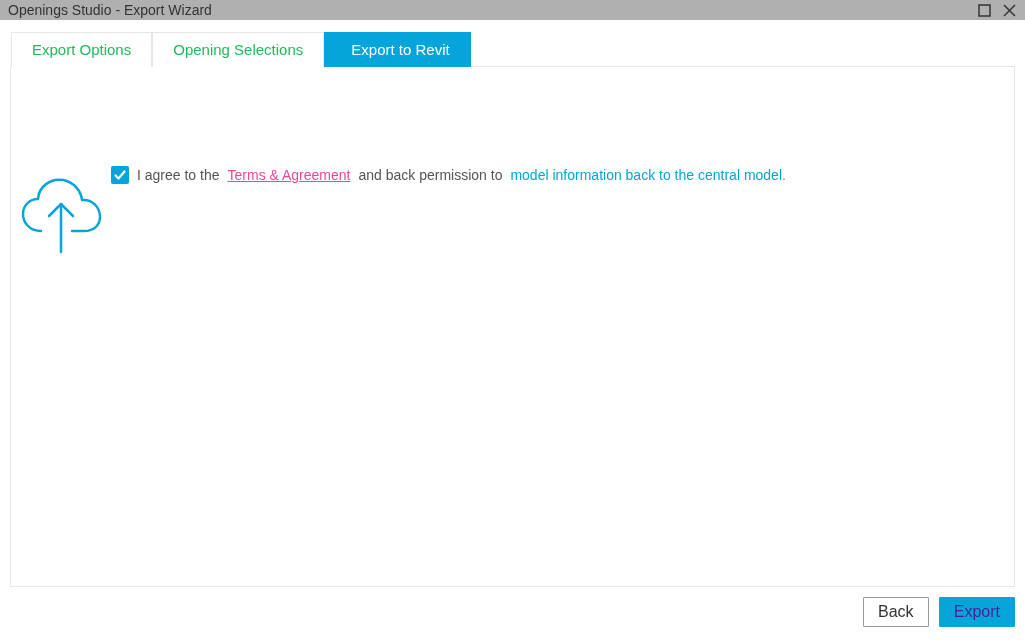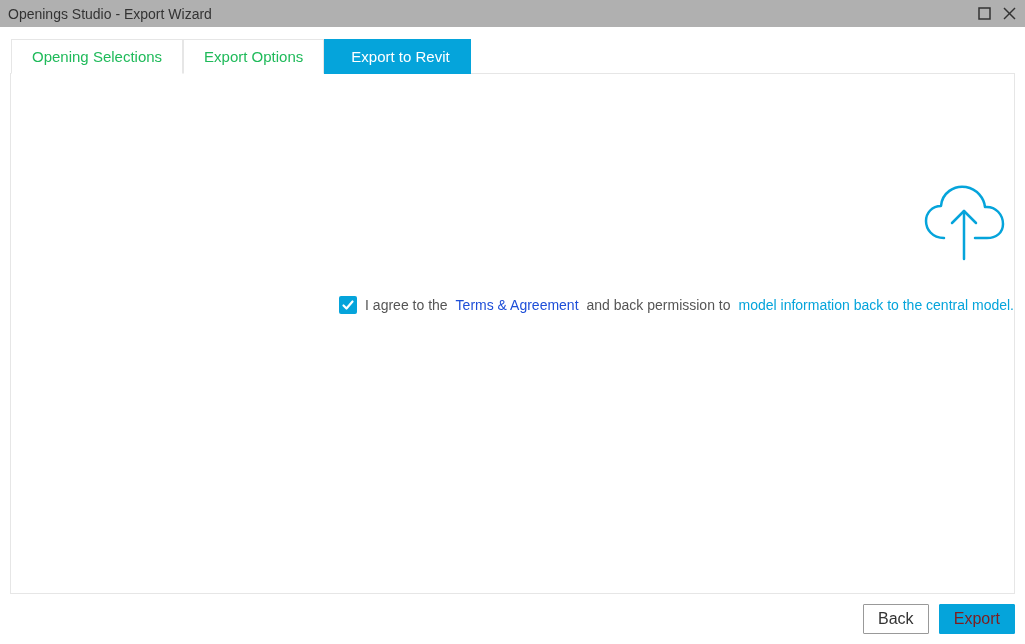--- a/index.html
+++ b/index.html
@@ -6,21 +6,21 @@
     body {
       font-family: "Segoe UI", Arial, sans-serif;
       font-size: 14px;
       color: #333;
       background: #fff;
       width: 1025px;
       height: 644px;
       overflow: hidden;
     }
     .titlebar {
-      height: 27px;
+      height: 20px;
       background: #b0b0b0;
       display: flex;
       align-items: center;
       justify-content: space-between;
       padding: 0 8px;
     }
     .titlebar-title {
       color: #333;
       font-size: 14px;
     }
@@ -74,22 +74,22 @@
     .tab.active {
       background: #05a4db;
       color: #fff;
       border: 1px solid #05a4db;
       margin-bottom: -1px;
       padding-left: 26px;
     }
     .content-area {
       flex: 1;
       display: flex;
-      flex-direction: column;
-      align-items: flex-end;
+      flex-direction: row;
+      align-items: flex-start;
       justify-content: flex-start;
       padding-top: 100px;
     }
     .cloud-icon {
       margin-bottom: 20px;
     }
     .agree-row {
       display: flex;
       align-items: center;
       gap: 8px;
@@ -103,21 +103,22 @@
       height: 18px;
       background: #05a4db;
       display: flex;
       align-items: center;
       justify-content: center;
       color: #fff;
       cursor: pointer;
       border-radius: 2px;
     }
     .link {
-      color: #1d4ed8;
+      color: #ec4899;
+      text-decoration: underline;
       cursor: pointer;
     }
     .link-plain {
       color: #05a4db;
       cursor: pointer;
     }
     .footer {
       display: flex;
       justify-content: flex-end;
       align-items: center;
@@ -136,21 +137,21 @@
       border-radius: 1px;
     }
     .btn-secondary {
       background: #fff;
       border: 1px solid #999;
       color: #333;
     }
     .btn-primary {
       background: #05a4db;
       border: 1px solid #05a4db;
-      color: #7f1d1d;
+      color: #4c1d95;
     }
   </style>
 </head>
 <body>
 
 <div class="titlebar">
   <span class="titlebar-title">Openings Studio - Export Wizard</span>
   <div class="titlebar-controls">
     <div class="ctrl">
       <svg width="13" height="13" viewBox="0 0 13 13">
@@ -162,22 +163,22 @@
         <line x1="1" y1="1" x2="12" y2="12" stroke="#333" stroke-width="1.5"></line>
         <line x1="12" y1="1" x2="1" y2="12" stroke="#333" stroke-width="1.5"></line>
       </svg>
     </div>
   </div>
 </div>
 
 <div class="window-body">
   <div class="panel">
     <div class="tabs">
+      <div class="tab inactive">Export Options</div>
       <div class="tab inactive">Opening Selections</div>
-      <div class="tab inactive">Export Options</div>
       <div class="tab active">Export to Revit</div>
     </div>
 
     <div class="content-area">
       <div class="cloud-icon">
         <svg width="100" height="100" viewBox="0 0 100 100">
           <path d="M 30 65
                    C 18 65, 12 56, 12 48
                    C 12 40, 18 33, 27 33
                    C 28 20, 40 12, 52 14

